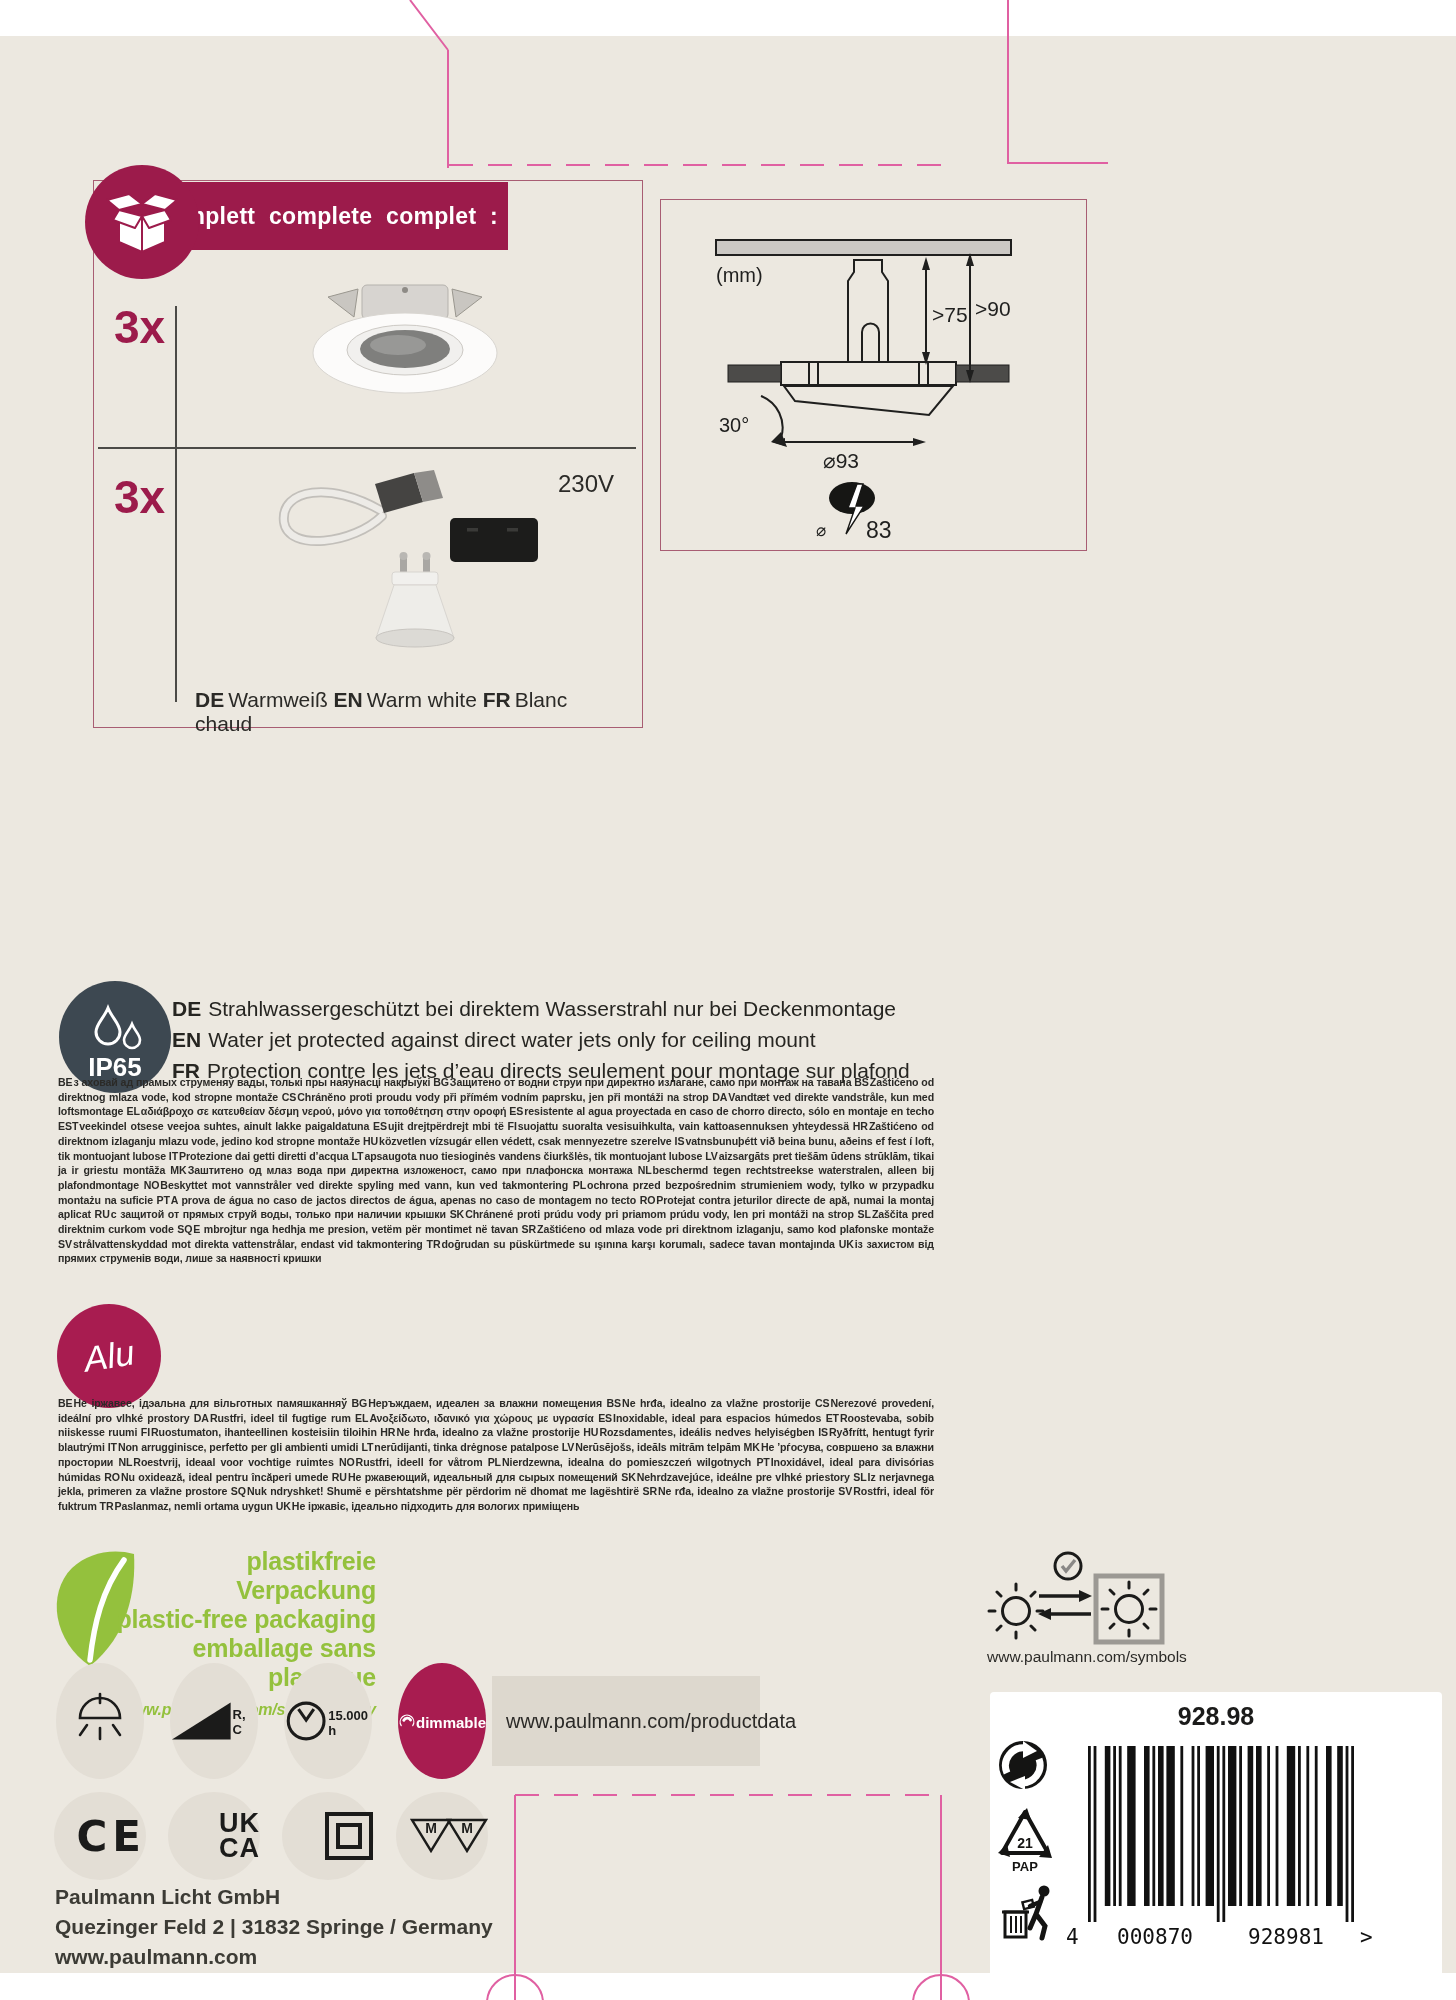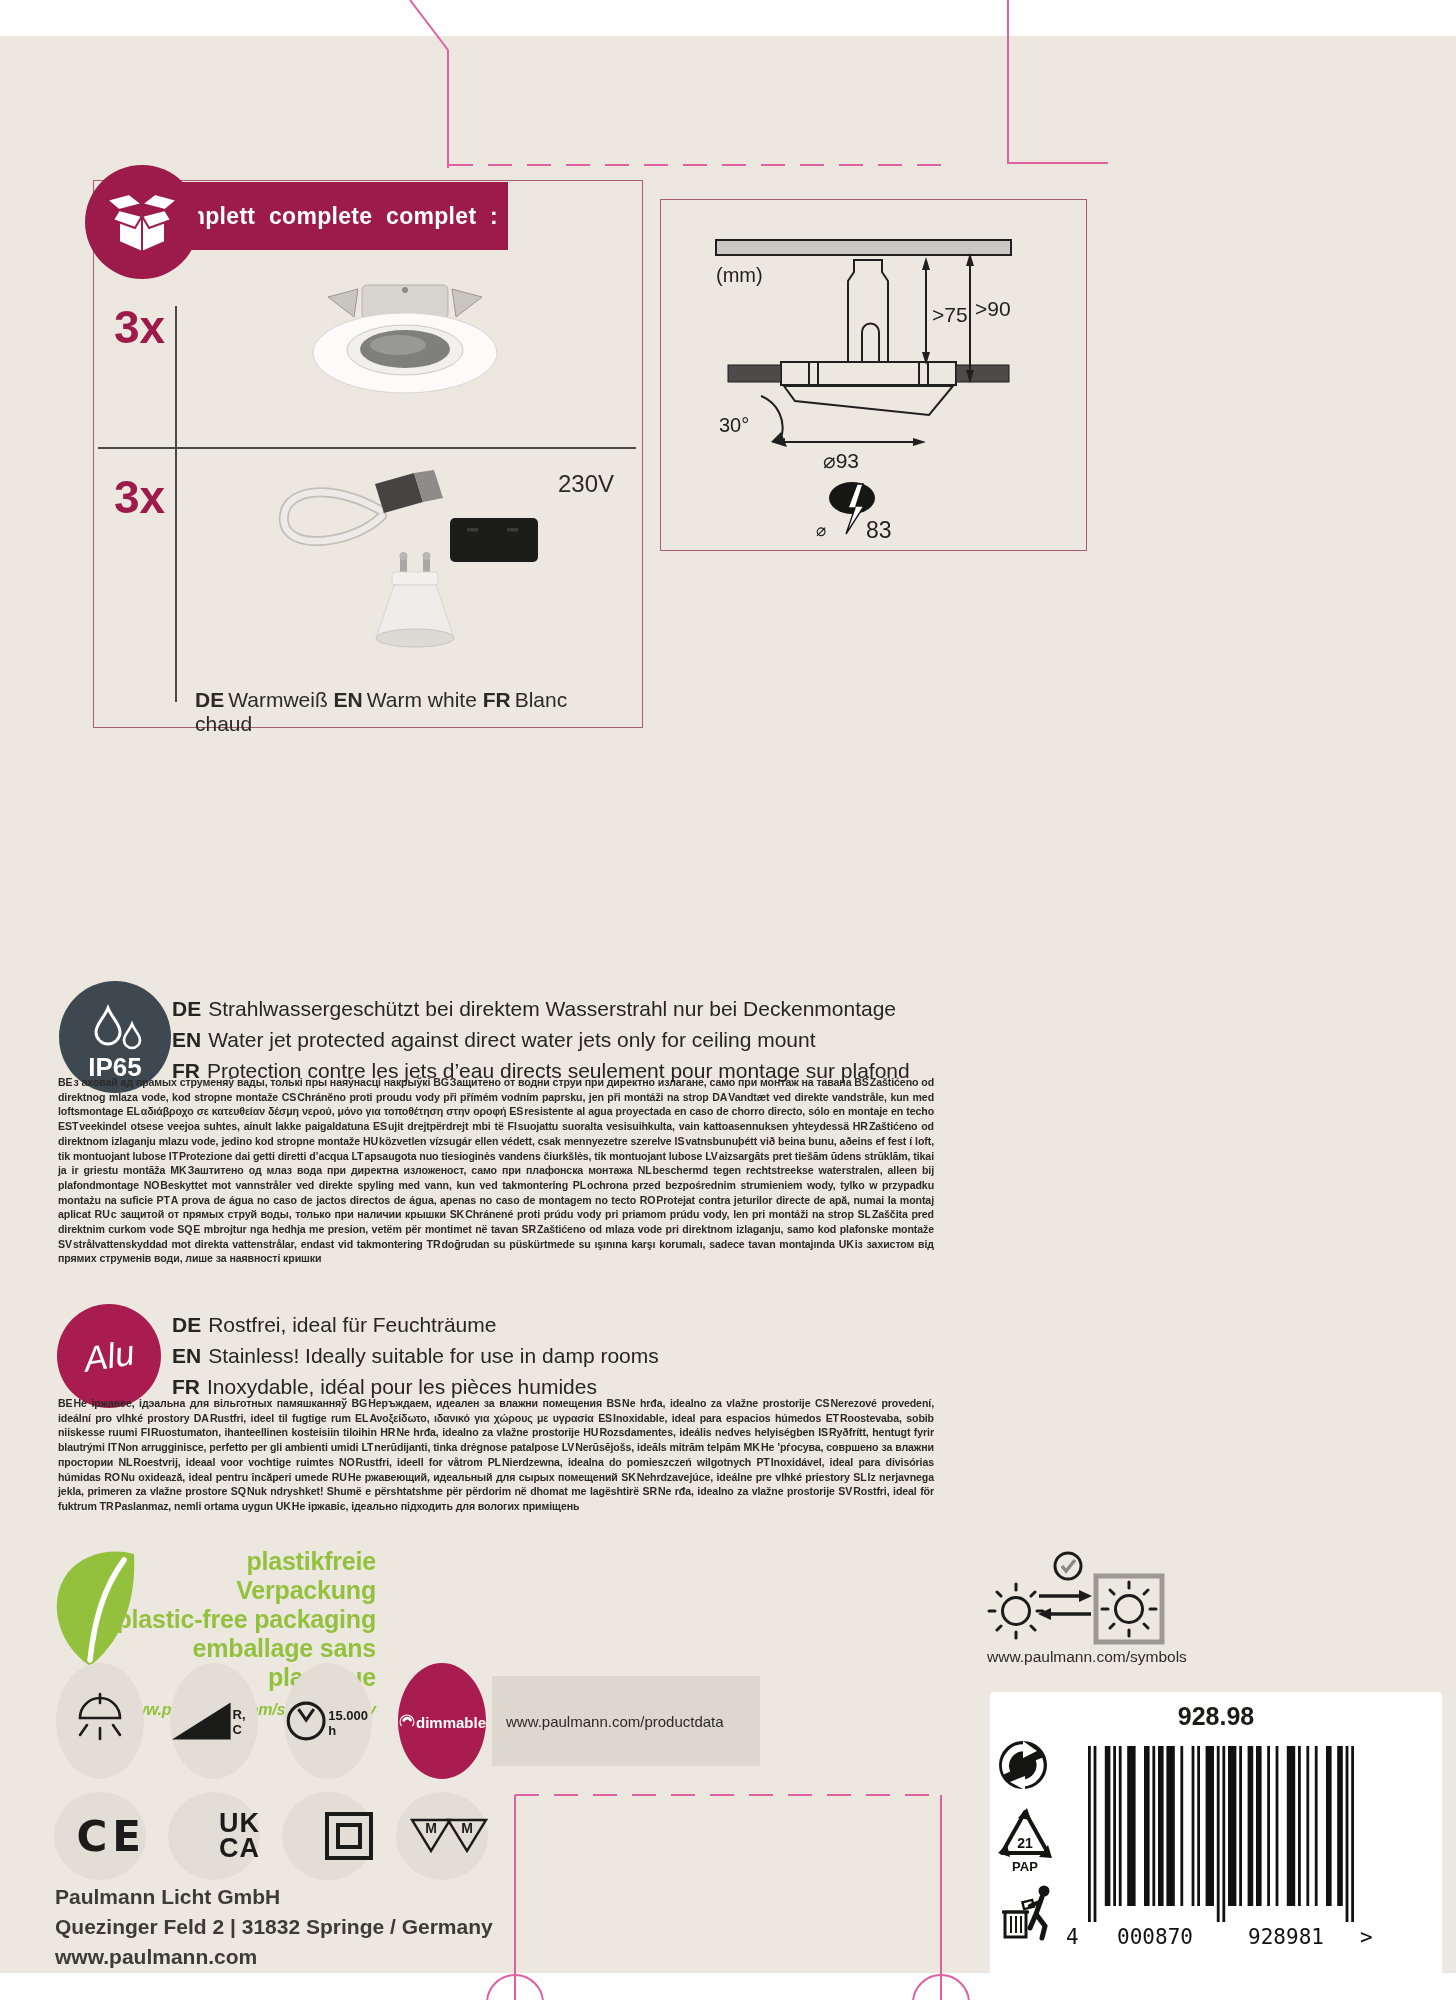--- a/index.html
+++ b/index.html
@@ -54,21 +54,21 @@
   .green-url{font-size:16px;font-style:italic;font-weight:700;margin-top:3px;}
 
   
   .fe{position:absolute;top:1663px;width:88px;height:116px;border-radius:50%;background:#e3ded5;
       display:flex;flex-direction:row;align-items:center;justify-content:center;}
   .fe1{left:56px;} .fe2{left:170px;} .fe3{left:284px;} .fe4{left:398px;background:#a81c50;text-align:right;}
   .fe-lab{font-size:13px;font-weight:700;color:#1b1b1a;margin-top:2px;}
   .fe-hours{font-size:13px;font-weight:700;color:#1b1b1a;margin-top:3px;}
   .fe-dim{font-size:15px;font-weight:700;color:#fff;margin-top:2px;}
   .pd-box{position:absolute;left:492px;top:1676px;width:268px;height:90px;background:#ddd8ce;
-          display:flex;align-items:center;padding-left:14px;box-sizing:border-box;font-size:15px;color:#2b2a27;}
+          display:flex;align-items:center;padding-left:14px;box-sizing:border-box;font-size:20px;color:#2b2a27;}
 
   
   .ct{position:absolute;top:1792px;width:92px;height:88px;border-radius:50%;background:#e3ded5;
       display:flex;flex-direction:column;align-items:flex-end;justify-content:center;}
   .ct1{left:54px;} .ct2{left:168px;} .ct3{left:282px;} .ct4{left:396px;}
   .ce-t{font-size:42px;font-weight:700;letter-spacing:5px;color:#1b1b1a;font-family:"DejaVu Sans",sans-serif;}
   .ukca{font-size:27px;line-height:25px;font-weight:700;letter-spacing:1px;color:#1b1b1a;text-align:center;}
 
   
   .sym-svg{position:absolute;left:975px;top:1542px;}
@@ -199,25 +199,20 @@
     <div><b>DE</b><span>Strahlwassergeschützt bei direktem Wasserstrahl nur bei Deckenmontage</span></div>
     <div><b>EN</b><span>Water jet protected against direct water jets only for ceiling mount</span></div>
     <div><b>FR</b><span>Protection contre les jets d’eau directs seulement pour montage sur plafond</span></div>
   </div>
   <p class="mlp para1"><b>BE</b>з аховай ад прамых струменяў вады, толькі пры наяўнасці накрыўкі <b>BG</b>Защитено от водни струи при директно излагане, само при монтаж на тавана <b>BS</b>Zaštićeno od direktnog mlaza vode, kod stropne montaže <b>CS</b>Chráněno proti proudu vody při přímém vodním paprsku, jen při montáži na strop <b>DA</b>Vandtæt ved direkte vandstråle, kun med loftsmontage <b>EL</b>αδιάβροχο σε κατευθείαν δέσμη νερού, μόνο για τοποθέτηση στην οροφή <b>ES</b>resistente al agua proyectada en caso de chorro directo, sólo en montaje en techo <b>EST</b>veekindel otsese veejoa suhtes, ainult lakke paigaldatuna <b>ES</b>ujit drejtpërdrejt mbi të <b>FI</b>suojattu suoralta vesisuihkulta, vain kattoasennuksen yhteydessä <b>HR</b>Zaštićeno od direktnom izlaganju mlazu vode, jedino kod stropne montaže <b>HU</b>közvetlen vízsugár ellen védett, csak mennyezetre szerelve <b>IS</b>vatnsbunuþétt við beina bunu, aðeins ef fest í loft, tik montuojant lubose <b>IT</b>Protezione dai getti diretti d’acqua <b>LT</b>apsaugota nuo tiesioginės vandens čiurkšlės, tik montuojant lubose <b>LV</b>aizsargāts pret tiešām ūdens strūklām, tikai ja ir griestu montāža <b>MK</b>Заштитено од млаз вода при директна изложеност, само при плафонска монтажа <b>NL</b>beschermd tegen rechtstreekse waterstralen, alleen bij plafondmontage <b>NO</b>Beskyttet mot vannstråler ved direkte spyling med vann, kun ved takmontering <b>PL</b>ochrona przed bezpośrednim strumieniem wody, tylko w przypadku montażu na suficie <b>PT</b>A prova de água no caso de jactos directos de água, apenas no caso de montagem no tecto <b>RO</b>Protejat contra jeturilor directe de apă, numai la montaj aplicat <b>RU</b>с защитой от прямых струй воды, только при наличии крышки <b>SK</b>Chránené proti prúdu vody pri priamom prúdu vody, len pri montáži na strop <b>SL</b>Zaščita pred direktnim curkom vode <b>SQ</b>E mbrojtur nga hedhja me presion, vetëm për montimet në tavan <b>SR</b>Zaštićeno od mlaza vode pri direktnom izlaganju, samo kod plafonske montaže <b>SV</b>strålvattenskyddad mot direkta vattenstrålar, endast vid takmontering <b>TR</b>doğrudan su püskürtmede su ışınına karşı korumalı, sadece tavan montajında <b>UK</b>із захистом від прямих струменів води, лише за наявності кришки </p>
 
   <svg class="alu-badge" width="108" height="108" viewBox="0 0 108 108">
     <circle cx="54" cy="54" r="52" fill="#a81c50"></circle>
     <text x="54" y="66" text-anchor="middle" fill="#fff" font-size="35" font-style="italic" font-family="DejaVu Sans, sans-serif" transform="rotate(-9 54 54)">Alu</text>
   </svg>
-  <div class="trip trip-alu">
-    <div><b>DE</b><span>Rostfrei, ideal für Feuchträume</span></div>
-    <div><b>EN</b><span>Stainless! Ideally suitable for use in damp rooms</span></div>
-    <div><b>FR</b><span>Inoxydable, idéal pour les pièces humides</span></div>
-  </div>
   <p class="mlp para2"><b>BE</b>Не іржавее, ідэальна для вільготных памяшканняў <b>BG</b>Неръждаем, идеален за влажни помещения <b>BS</b>Ne hrđa, idealno za vlažne prostorije <b>CS</b>Nerezové provedení, ideální pro vlhké prostory <b>DA</b>Rustfri, ideel til fugtige rum <b>EL</b>Ανοξείδωτο, ιδανικό για χώρους με υγρασία <b>ES</b>Inoxidable, ideal para espacios húmedos <b>ET</b>Roostevaba, sobib niiskesse ruumi <b>FI</b>Ruostumaton, ihanteellinen kosteisiin tiloihin <b>HR</b>Ne hrđa, idealno za vlažne prostorije <b>HU</b>Rozsdamentes, ideális nedves helyiségben <b>IS</b>Ryðfrítt, hentugt fyrir blautrými <b>IT</b>Non arrugginisce, perfetto per gli ambienti umidi <b>LT</b>nerūdijanti, tinka drėgnose patalpose <b>LV</b>Nerūsējošs, ideāls mitrām telpām <b>MK</b>Не ’рѓосува, совршено за влажни простории <b>NL</b>Roestvrij, ideaal voor vochtige ruimtes <b>NO</b>Rustfri, ideell for våtrom <b>PL</b>Nierdzewna, idealna do pomieszczeń wilgotnych <b>PT</b>Inoxidável, ideal para divisórias húmidas <b>RO</b>Nu oxidează, ideal pentru încăperi umede <b>RU</b>Не ржавеющий, идеальный для сырых помещений <b>SK</b>Nehrdzavejúce, ideálne pre vlhké priestory <b>SL</b>Iz nerjavnega jekla, primeren za vlažne prostore <b>SQ</b>Nuk ndryshket! Shumë e përshtatshme për përdorim në dhomat me lagështirë <b>SR</b>Ne rđa, idealno za vlažne prostorije <b>SV</b>Rostfri, ideal för fuktrum <b>TR</b>Paslanmaz, nemli ortama uygun <b>UK</b>Не іржавіє, ідеально підходить для вологих приміщень </p>
 
   <svg class="leaf-svg" width="92" height="122" viewBox="0 0 92 122">
     <path d="M44,118 C8,94 0,46 26,20 C42,5 66,0 88,6 C90,42 82,88 44,118 Z" fill="#94c13d"></path>
     <path d="M78,12 C56,42 48,76 44,112" stroke="#fff" stroke-width="5.5" fill="none" stroke-linecap="round"></path>
   </svg>
   <div class="green-lines">
     <div>plastikfreie Verpackung</div>
     <div>plastic-free packaging</div>
     <div>emballage sans plastique</div>

